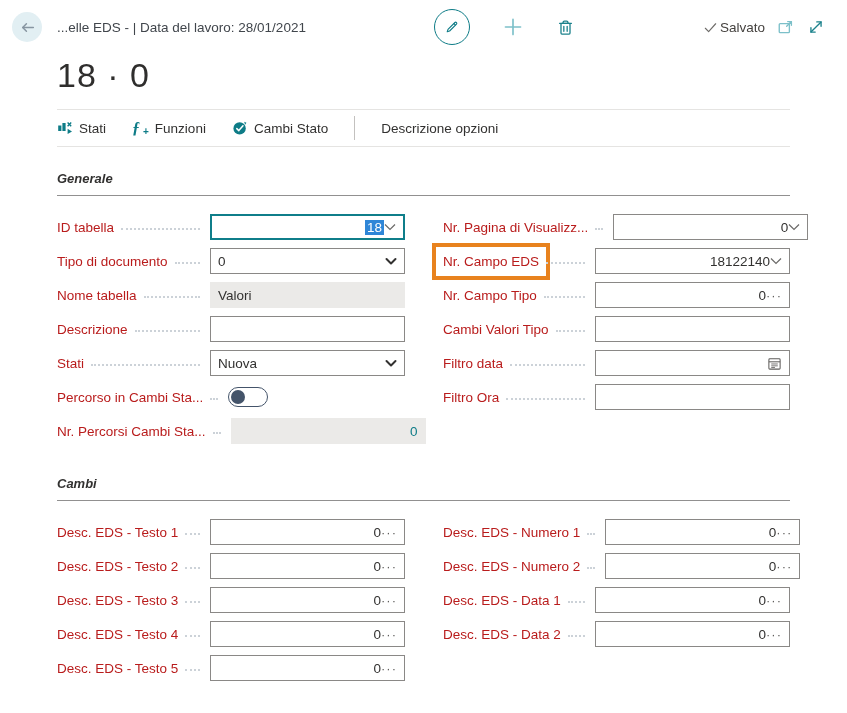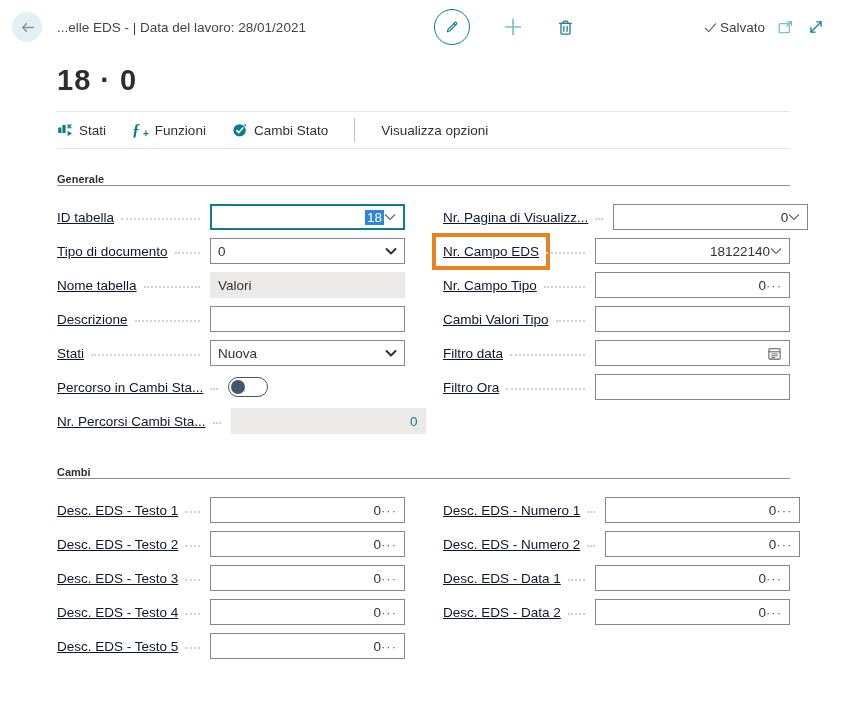--- a/index.html
+++ b/index.html
@@ -18,40 +18,40 @@
   .caption { margin-left:15px; font-size:13.5px; color:#41464c; white-space:nowrap; }
   .tb-center { flex:1; display:flex; align-items:center; justify-content:center; gap:32px; }
   .round-action {
     width:36px; height:36px; border-radius:50%; border:1px solid #0e7c87;
     display:flex; align-items:center; justify-content:center; cursor:pointer;
   }
   .tb-icon { cursor:pointer; display:flex; align-items:center; }
   .tb-right { display:flex; align-items:center; gap:12px; }
   .saved { display:flex; align-items:center; gap:2px; font-size:13.5px; color:#45423f; }
   
-  .page-title { margin:10px 0 0 57px; font-size:29px; font-weight:700; color:#2f2e2d; letter-spacing:1px; }
+  .page-title { margin:2px 0 0 57px; font-size:34px; font-weight:400; color:#2f2e2d; letter-spacing:1px; }
   
   .ribbon {
     margin:14px 57px 0 57px; height:38px;
     border-top:1px solid #e5e4e2; border-bottom:1px solid #e5e4e2;
     display:flex; align-items:center; gap:26px;
   }
   .ribbon-item { display:flex; align-items:center; gap:6px; font-size:13.5px; color:#323130; cursor:pointer; }
   .fn-glyph { font-family:"Liberation Serif","DejaVu Serif",serif; font-style:italic; font-weight:700; font-size:16px; color:#0e7c87; line-height:1; }
   .fn-plus { font-size:10px; font-weight:700; color:#0e7c87; margin-left:-3px; margin-top:7px; }
   .ribbon-divider { width:1px; height:24px; background:#c3c1bf; }
   
   .section { margin:24px 57px 0 57px; }
   .section.pile { margin-top:32px; }
-  .section-title { font-size:11px; font-weight:700; color:#323130; border-bottom:1px solid #919090; }
+  .section-title { font-size:13px; font-weight:700; color:#323130; padding-bottom:9px; border-bottom:1px solid #919090;font-style:italic; }
   .fields { display:flex; margin-top:18px; }
   .fcol { width:348px; display:flex; flex-direction:column; gap:8px; }
   .fcol.right { margin-left:38px; width:347px; }
   .frow { display:flex; align-items:center; height:26px; }
-  .flabel { font-size:13.5px; color:#0f172a; white-space:nowrap; flex:none;text-decoration:underline; }
+  .flabel { font-size:13.5px; color:#b91c1c; white-space:nowrap; flex:none; }
   .flabel.annotated { outline:4px solid #e8821e; outline-offset:7px; }
   .leader { flex:1; min-width:8px; border-bottom:2px dotted #ccd2d8; margin:0 10px 0 7px; transform:translateY(2px); }
   .control {
     flex:none; width:195px; height:26px; border:1px solid #8a8886; background:#fff;
     display:flex; align-items:center; padding:0 7px; font-size:13.5px; color:#323130; cursor:text;
   }
   .control.focused { border:2px solid #0f7e8a; }
   .control.disabled { background:#ebeae8; border-color:#ebeae8; cursor:default; }
   .val { flex:1; white-space:nowrap; overflow:hidden; }
   .val.right { text-align:right; }
@@ -161,21 +161,21 @@
       <svg width="16" height="16" viewBox="0 0 16 16">
         <circle cx="7.6" cy="8.4" r="6.2" fill="#0e7c87"></circle>
         <path d="M4.8 8.6 l2 2 L11 5.8" stroke="#fff" stroke-width="1.5" fill="none" stroke-linecap="round" stroke-linejoin="round"></path>
         <path d="M12.2 1.8 l2.2 1 -1.3 2z" fill="#0e7c87"></path>
       </svg>
     </span>
     <span>Cambi Stato</span>
   </div>
   <div class="ribbon-divider"></div>
   <div class="ribbon-item">
-    <span>Visualizza opzioni</span>
+    <span>Descrizione opzioni</span>
   </div>
 </div>
 
 <div class="section">
   <div class="section-title">Generale</div>
   <div class="fields">
     <div class="fcol">
 
       <div class="frow">
         <div class="flabel">ID tabella</div>

